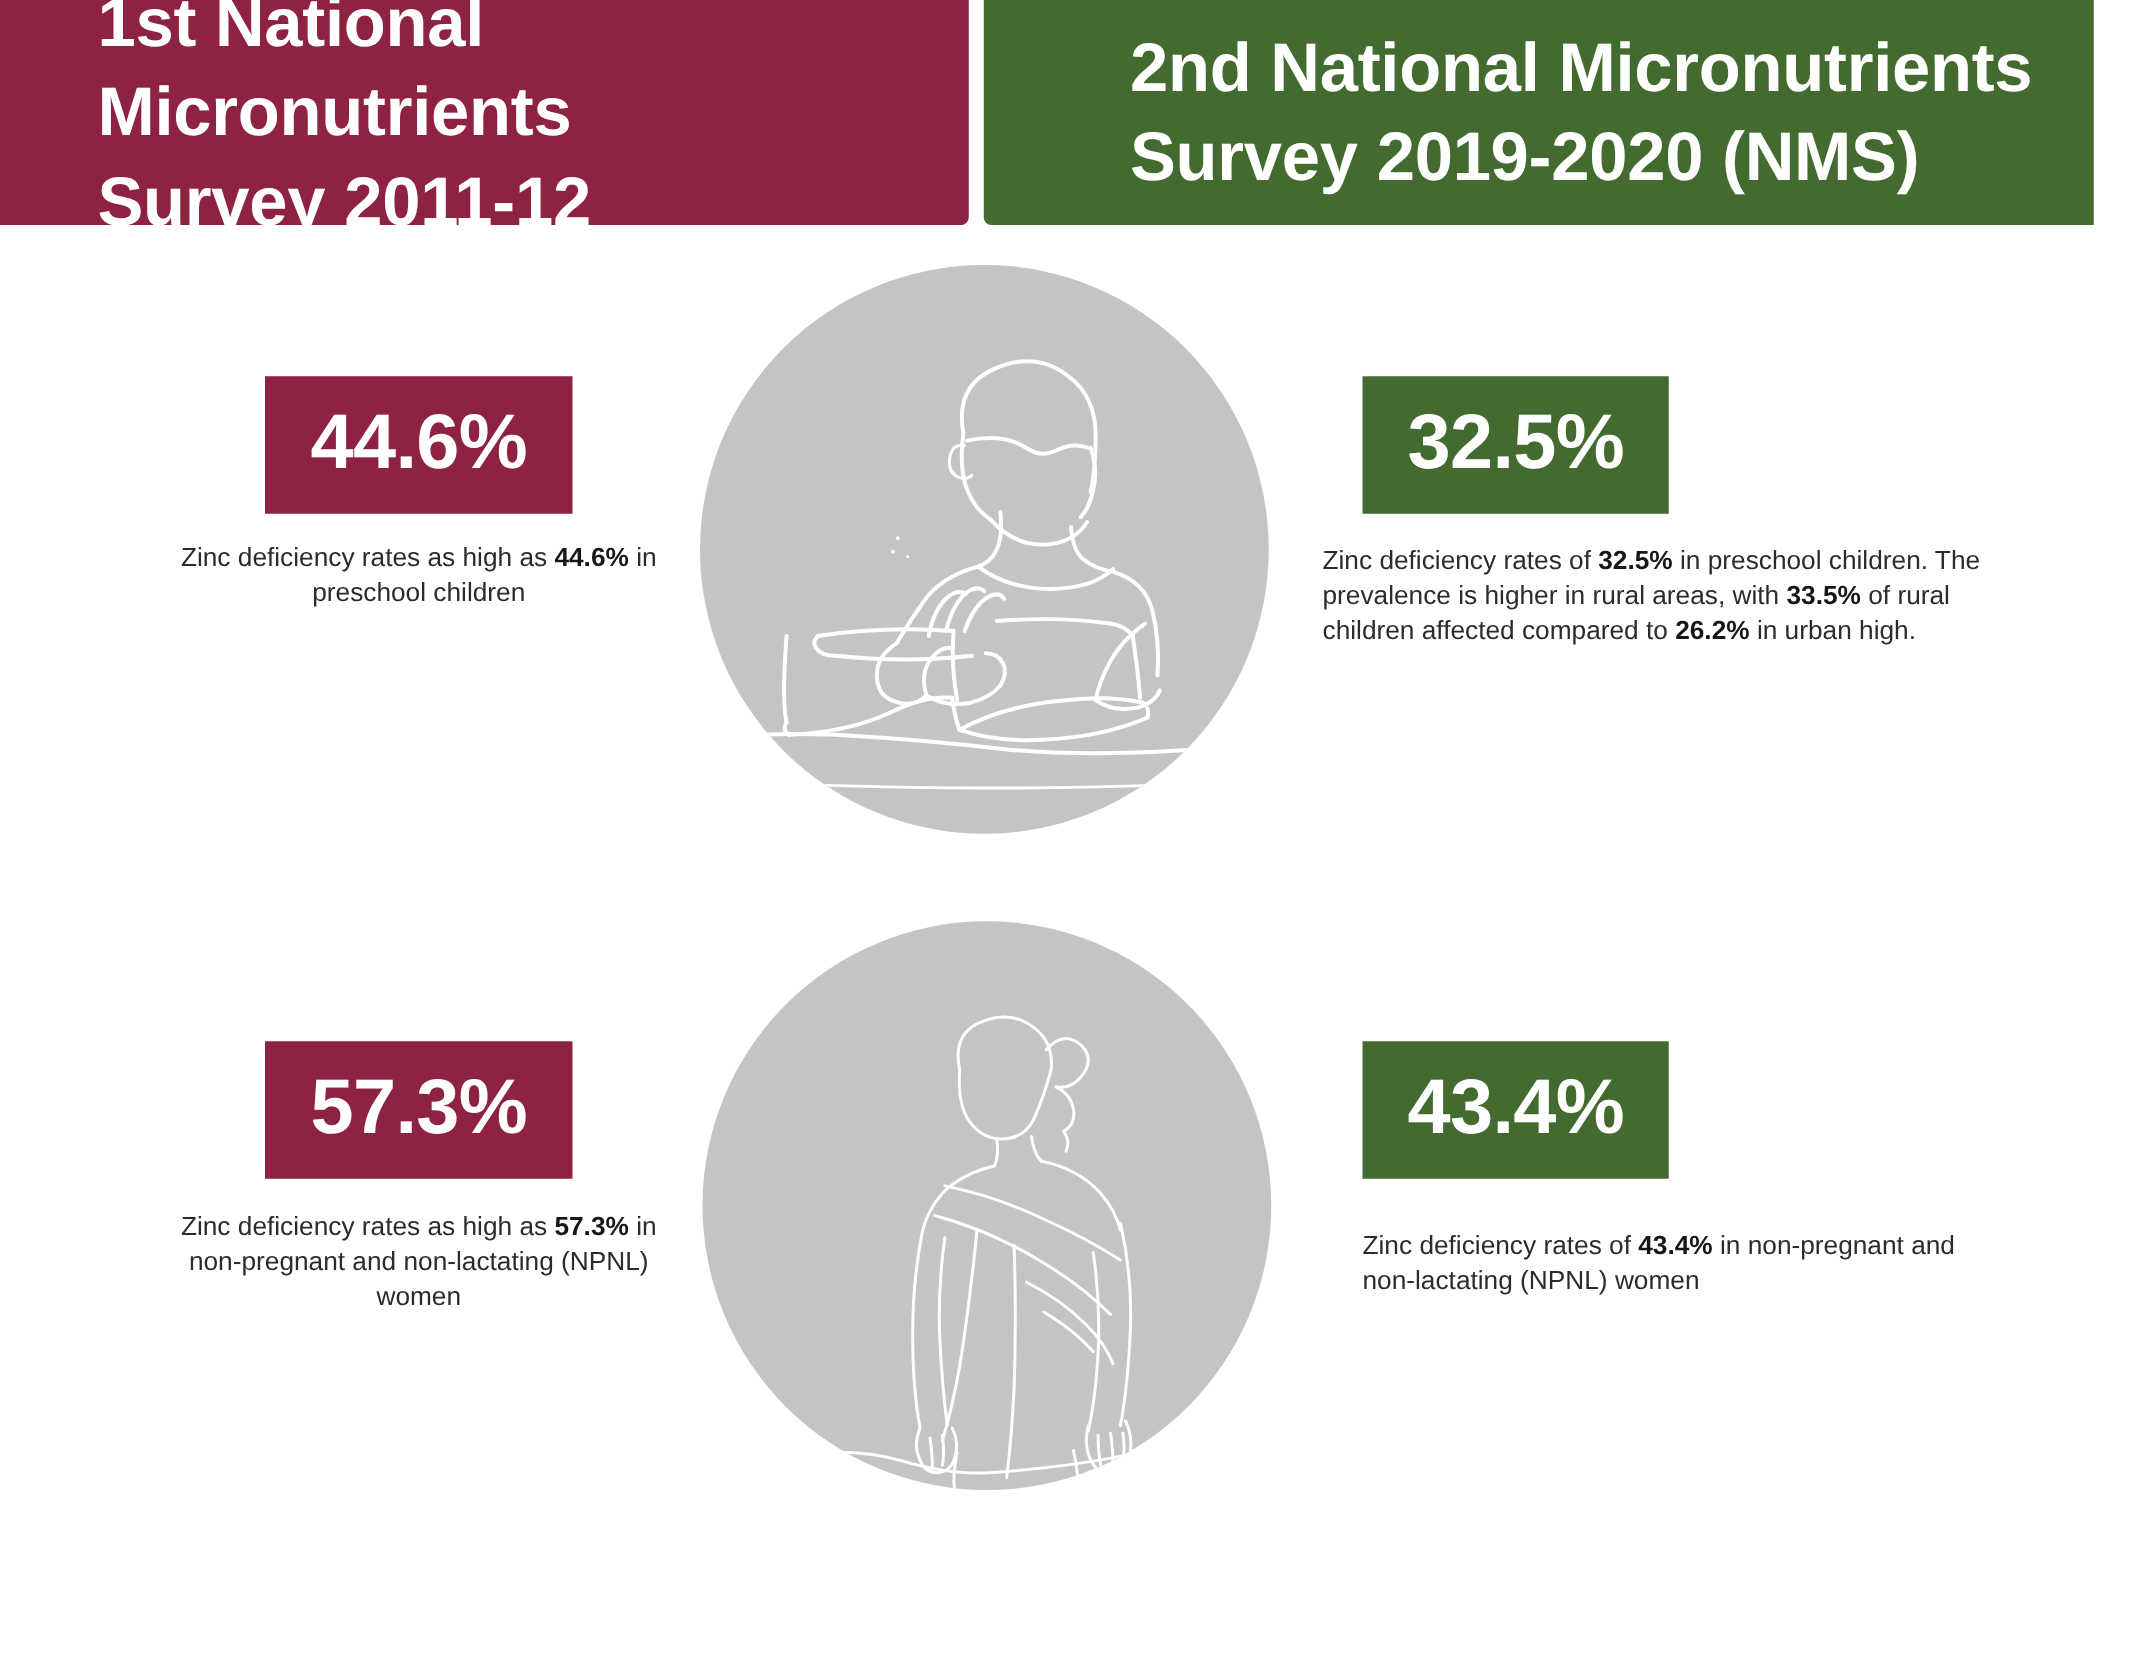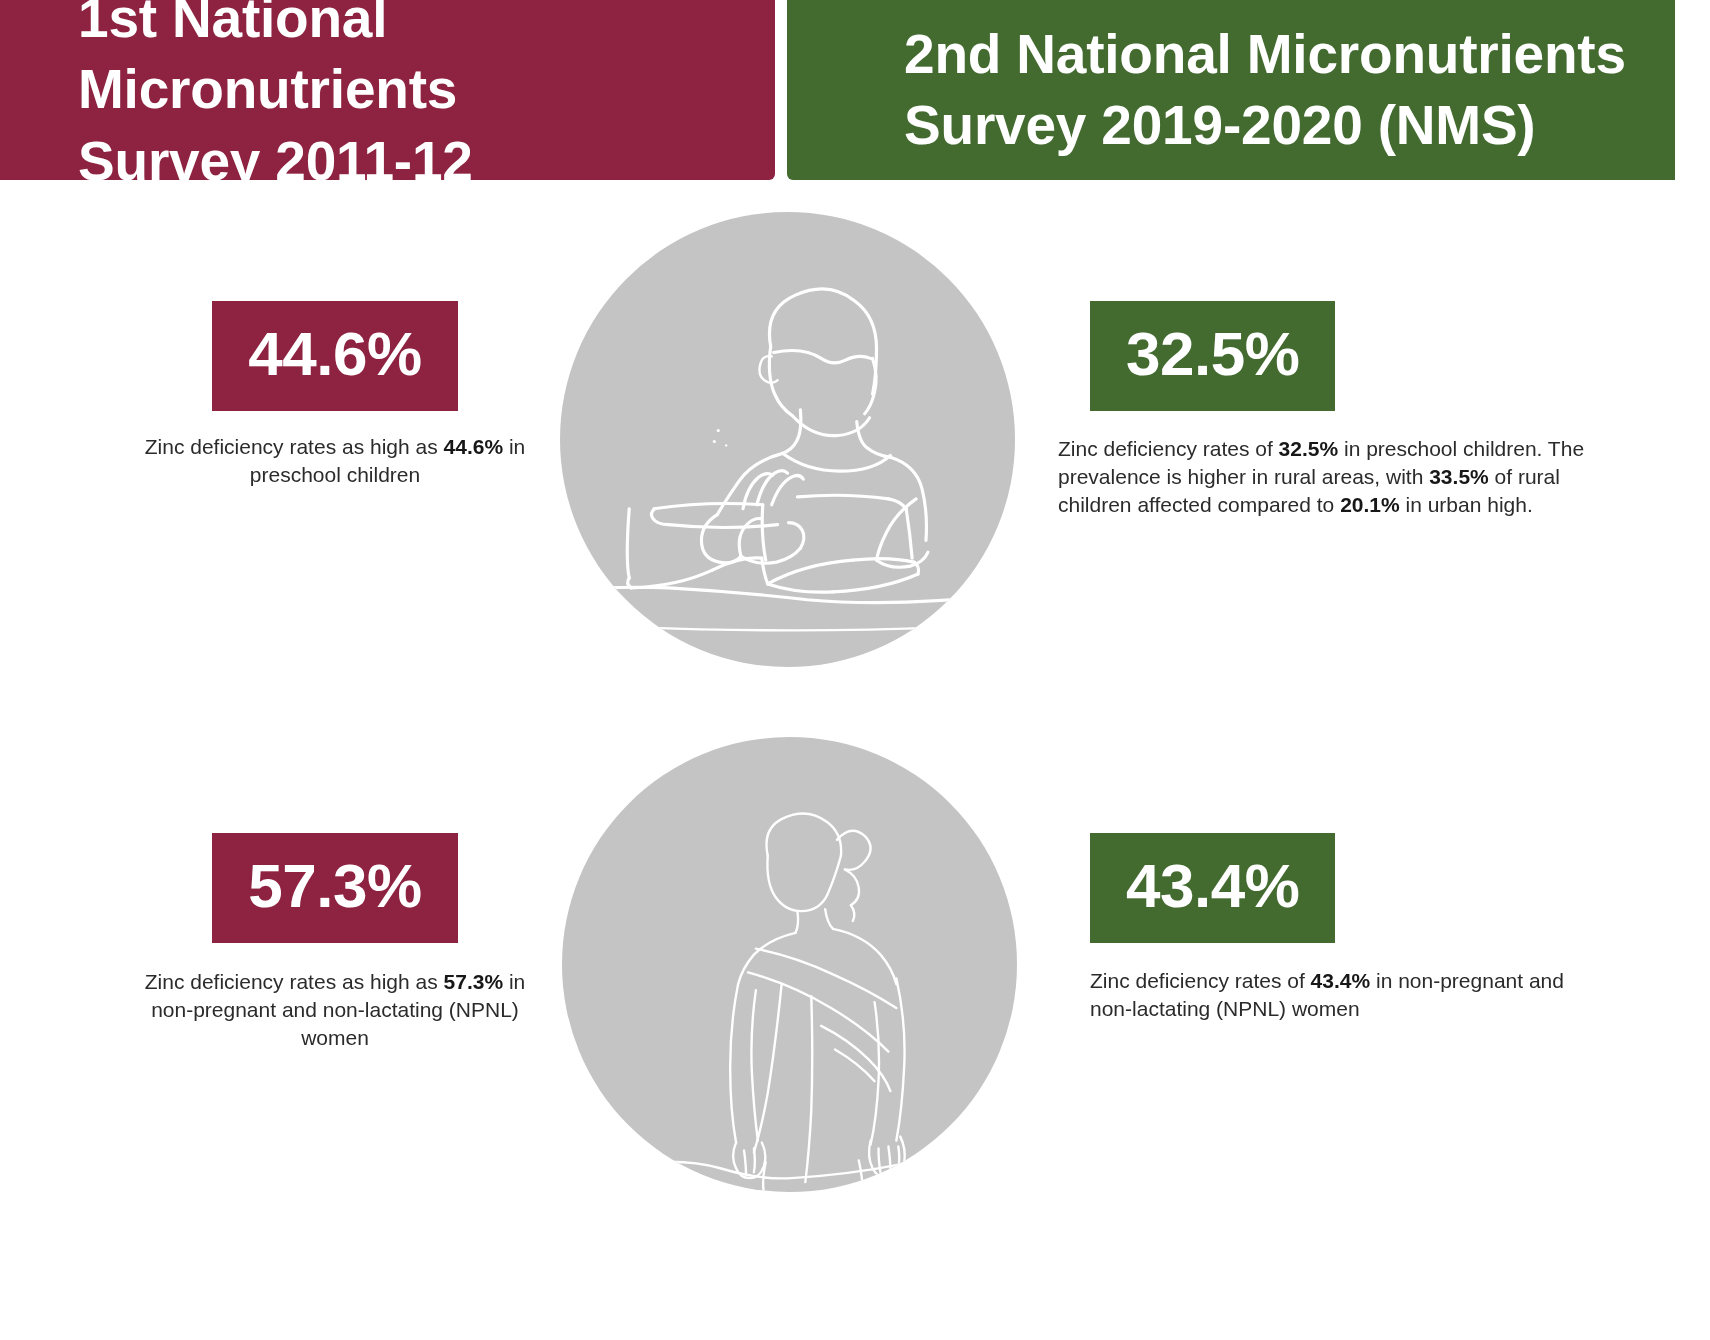--- a/index.html
+++ b/index.html
@@ -71,21 +71,21 @@
   #stat-tr .caption { width:560px; margin:0 auto; margin-left:-32px; }
 
   
   #stat-bl { left:120px; top:125px; width:430px; }
   #stat-bl .badge { margin-bottom:24px; }
   #stat-bl .caption { width:400px; margin:1px auto; }
 
   
   #stat-br { left:1090px; top:125px; width:500px; }
   #stat-br .badge { margin-bottom:24px; }
-  #stat-br .caption { width:500px; margin:0 auto; }
+  #stat-br .caption { width:500px; margin:16px auto; }
 
   
   .illus { position:absolute; border-radius:50%; background:#c4c4c4; overflow:hidden; }
   #illus-child { left:560px; top:212px; width:455px; height:455px; }
   #illus-woman { left:562px; top:737px; width:455px; height:455px; }
   .illus svg { display:block; width:100%; height:100%; }
   .ln { fill:none; stroke:#ffffff; stroke-width:3.2; stroke-linecap:round; stroke-linejoin:round; }
   .ln-thin { fill:none; stroke:#ffffff; stroke-width:2.4; stroke-linecap:round; stroke-linejoin:round; }
 </style>
 </head>
@@ -211,21 +211,21 @@
 
   <div class="row row-1">
 
     <div class="col blk-left" id="stat-tl">
       <span class="badge maroon" style="background: rgb(142, 34, 65);">44.6%</span>
       <div class="caption"><span>Zinc deficiency rates as high as </span><b>44.6%</b><span> in preschool children</span></div>
     </div>
 
     <div class="col blk-right" id="stat-tr">
       <span class="badge green" style="background: rgb(67, 107, 48);">32.5%</span>
-      <div class="caption"><span>Zinc deficiency rates of </span><b>32.5%</b><span> in preschool children. The prevalence is higher in rural areas, with </span><b>33.5%</b><span> of rural children affected compared to </span><b>20.1%</b><span> in urban high.</span></div>
+      <div class="caption"><span>Zinc deficiency rates of </span><b>32.5%</b><span> in preschool children. The prevalence is higher in rural areas, with </span><b>33.5%</b><span> of rural children affected compared to </span><b>26.2%</b><span> in urban high.</span></div>
     </div>
 
   </div>
 
   <div class="row row-2">
 
     <div class="col blk-left" id="stat-bl">
       <span class="badge maroon" style="background: rgb(142, 34, 65);">57.3%</span>
       <div class="caption"><span>Zinc deficiency rates as high as </span><b>57.3%</b><span> in non-pregnant and non-lactating (NPNL) women</span></div>
     </div>

